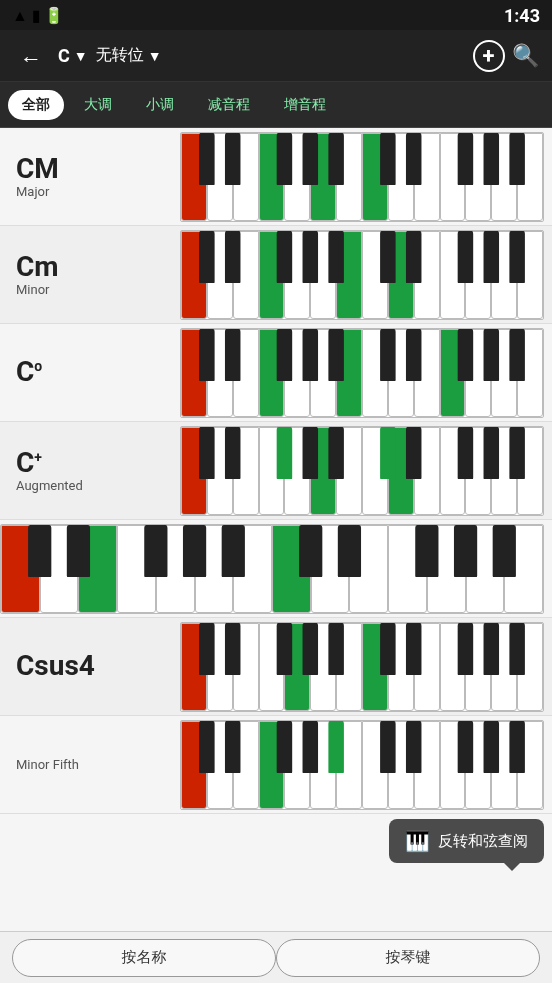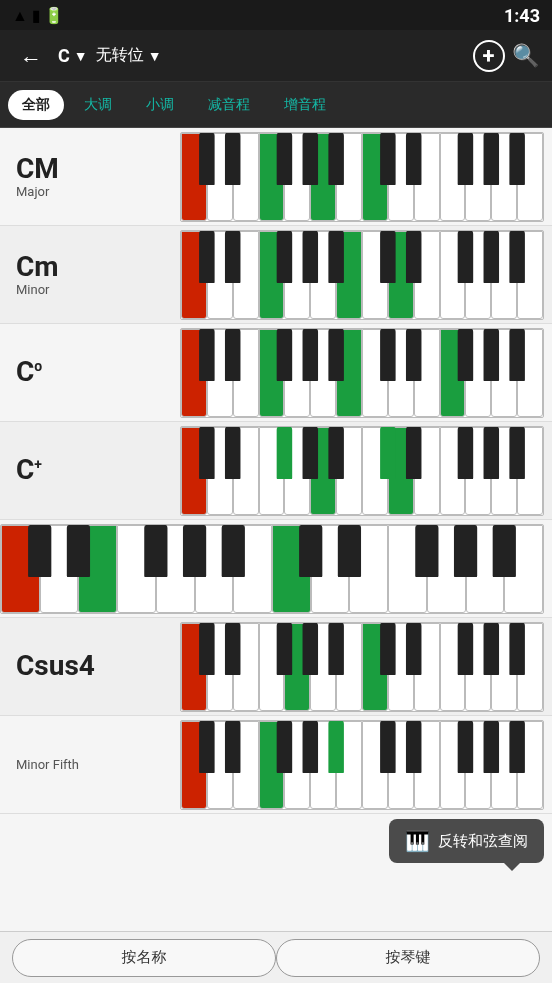--- a/index.html
+++ b/index.html
@@ -101,21 +101,21 @@
       display: flex;
       align-items: center;
       padding: 6px 8px;
       gap: 6px;
       border-bottom: 1px solid #444;
     }
     .filter-tab {
       padding: 6px 14px;
       border-radius: 20px;
       font-size: 14px;
-      color: #14b8a6;
+      color: #86efac;
       cursor: pointer;
       white-space: nowrap;
     }
     .filter-tab.active {
       background: white;
       color: #222;
       font-weight: bold;
     }
 
     
@@ -377,20 +377,21 @@
           <rect x="8.7" y="0" width="0.6" height="1" fill="#222" rx="0.05"></rect>
           <rect x="10.7" y="0" width="0.6" height="1" fill="#222" rx="0.05"></rect>
           <rect x="11.7" y="0" width="0.6" height="1" fill="#222" rx="0.05"></rect>
           <rect x="12.7" y="0" width="0.6" height="1" fill="#222" rx="0.05"></rect>
         </svg>
       </div>
     </div>
     <div class="chord-row">
       <div class="chord-label">
         <div class="chord-symbol">C<sup>+</sup></div>
+        <div class="chord-type">Augmented</div>
       </div>
       <div class="piano-container">
         <div style="display: flex; height: 100%; position: relative; z-index: 1;">
           <div class="white-key" style="background: rgb(204, 34, 0); border: 1px solid rgb(187, 187, 187); border-radius: 0px 0px 3px 3px; flex: 1 1 0%;"></div>
           <div class="white-key" style="background: white; border: 1px solid rgb(187, 187, 187); border-radius: 0px 0px 3px 3px; flex: 1 1 0%;"></div>
           <div class="white-key" style="background: white; border: 1px solid rgb(187, 187, 187); border-radius: 0px 0px 3px 3px; flex: 1 1 0%;"></div>
           <div class="white-key" style="background: white; border: 1px solid rgb(187, 187, 187); border-radius: 0px 0px 3px 3px; flex: 1 1 0%;"></div>
           <div class="white-key" style="background: white; border: 1px solid rgb(187, 187, 187); border-radius: 0px 0px 3px 3px; flex: 1 1 0%;"></div>
           <div class="white-key" style="background: rgb(26, 158, 63); border: 1px solid rgb(187, 187, 187); border-radius: 0px 0px 3px 3px; flex: 1 1 0%;"></div>
           <div class="white-key" style="background: white; border: 1px solid rgb(187, 187, 187); border-radius: 0px 0px 3px 3px; flex: 1 1 0%;"></div>

